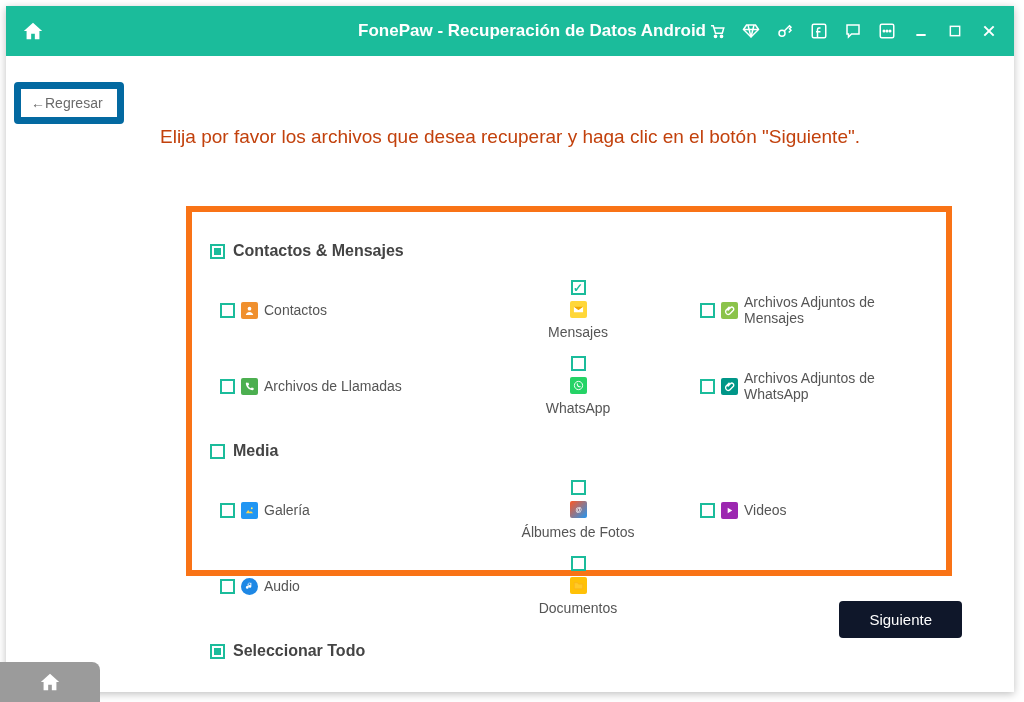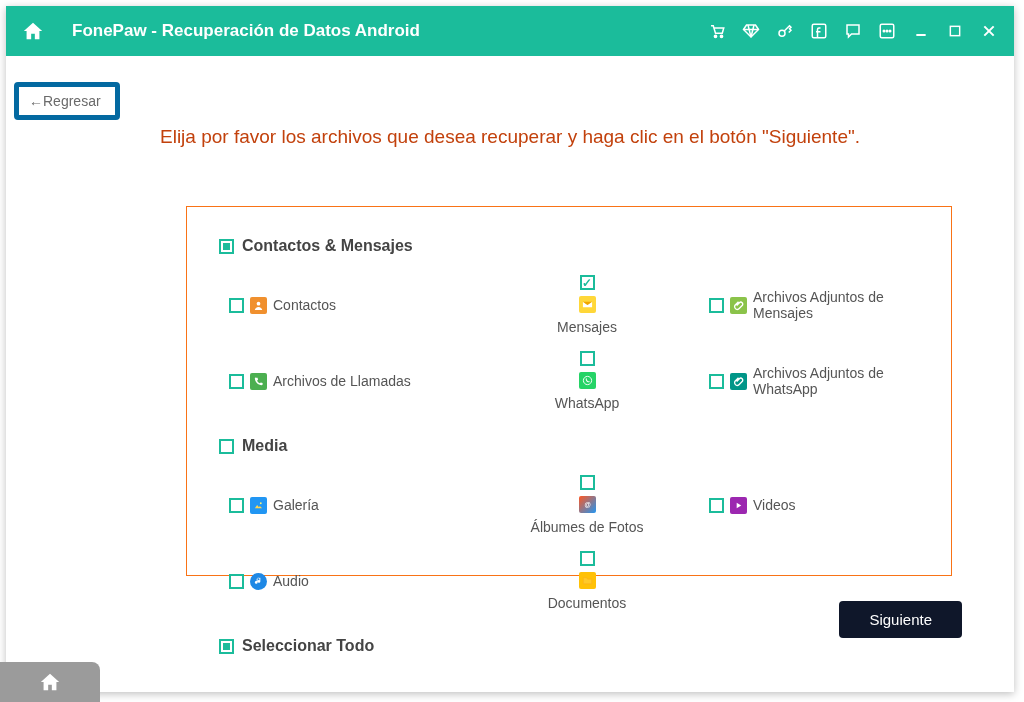--- a/index.html
+++ b/index.html
@@ -38,20 +38,21 @@
   align-items: center;
   justify-content: center;
   margin-right: 26px;
 }
 
 .tb-title {
   font-size: 17px;
   font-weight: 600;
   color: #fff;
   flex: 1;
+  text-align: right;
 }
 
 .tb-icons {
   display: flex;
   gap: 12px;
   align-items: center;
 }
 
 .tb-ic {
   width: 22px;
@@ -59,21 +60,21 @@
   display: flex;
   align-items: center;
   justify-content: center;
   cursor: pointer;
 }
 
 .back-btn {
   position: absolute;
   top: 76px;
   left: 8px;
-  border: 5px solid #0369a1;
+  border: 7px solid #0369a1;
   border-radius: 4px;
   background: #fff;
   padding: 6px 14px 6px 10px;
   font-size: 14px;
   color: #6a6a6a;
   cursor: pointer;
 }
 
 .instruction {
   position: absolute;
@@ -84,22 +85,22 @@
   font-size: 19px;
   color: #c2410c;
 }
 
 .panel {
   position: absolute;
   top: 200px;
   left: 180px;
   width: 766px;
   height: 370px;
-  border: 1px solid #f97316;
-  padding: 30px 18px 20px 32px;
+  border: 6px solid #f97316;
+  padding: 30px 18px 20px 18px;
 }
 
 .section-head {
   display: flex;
   align-items: center;
   gap: 8px;
   margin-bottom: 20px;
 }
 
 .section-head .lbl {

